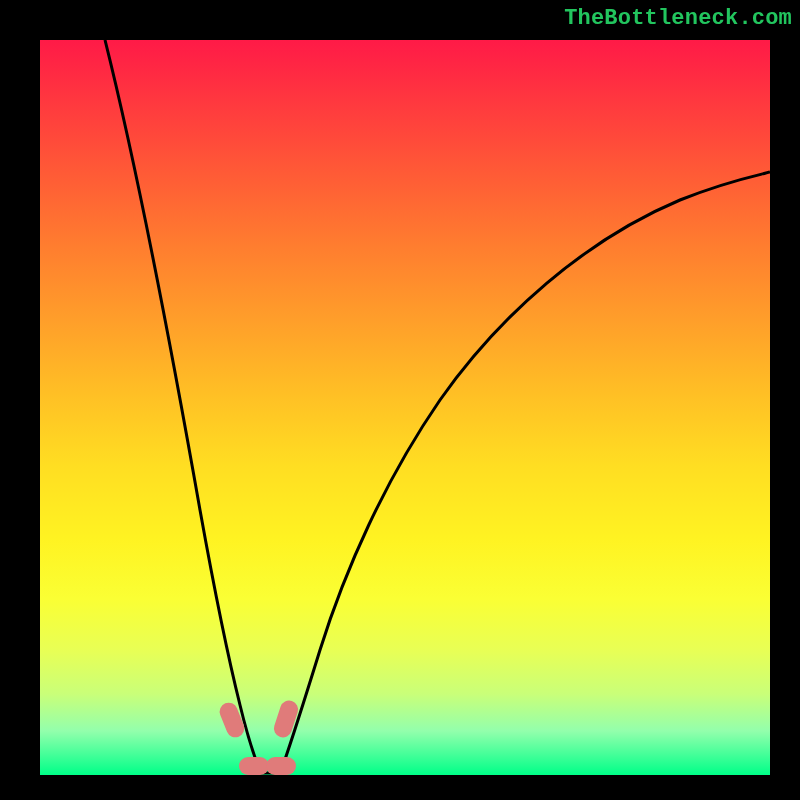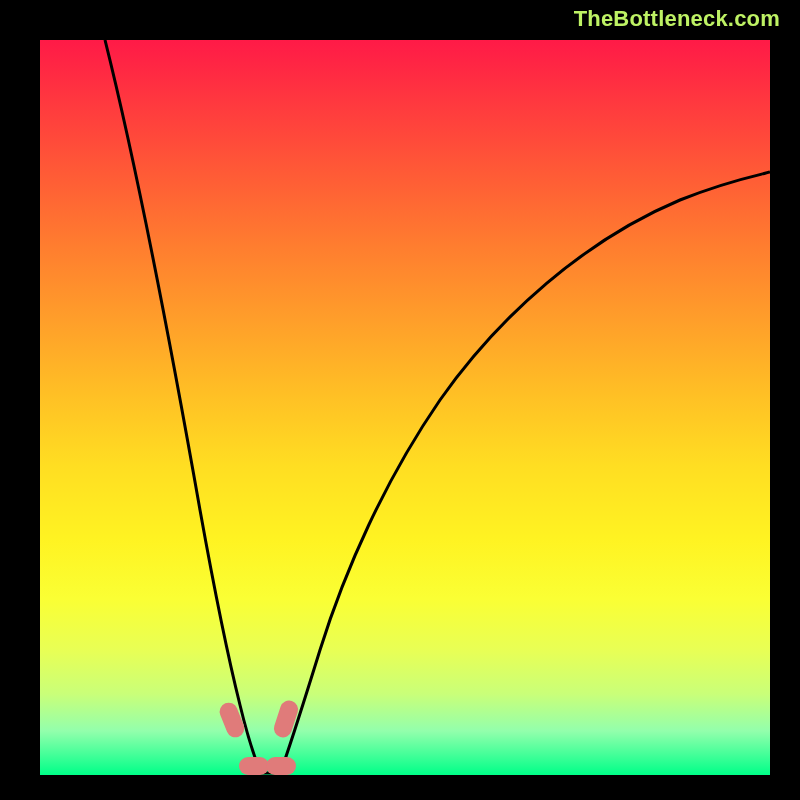--- a/index.html
+++ b/index.html
@@ -40,26 +40,26 @@
       #faff34 76%,
       #e8ff55 83%,
       #c9ff79 89%,
       #93ffac 94%,
       #00ff88 100%
     );
   }
   .watermark {
     position: absolute;
     top: 6px;
-    right: 20px;
-    color: #bef264;
+    right: 8px;
+    color: #22c55e;
     font-size: 22px;
     font-weight: 600;
     letter-spacing: 0.2px;
-    font-family: Liberation Sans, sans-serif;
+    font-family: Liberation Mono, monospace;
   }
   svg.curves {
     position: absolute;
     left: 0; top: 0;
     width: 730px;
     height: 735px;
   }
   .marker {
     stroke: none;
   }

